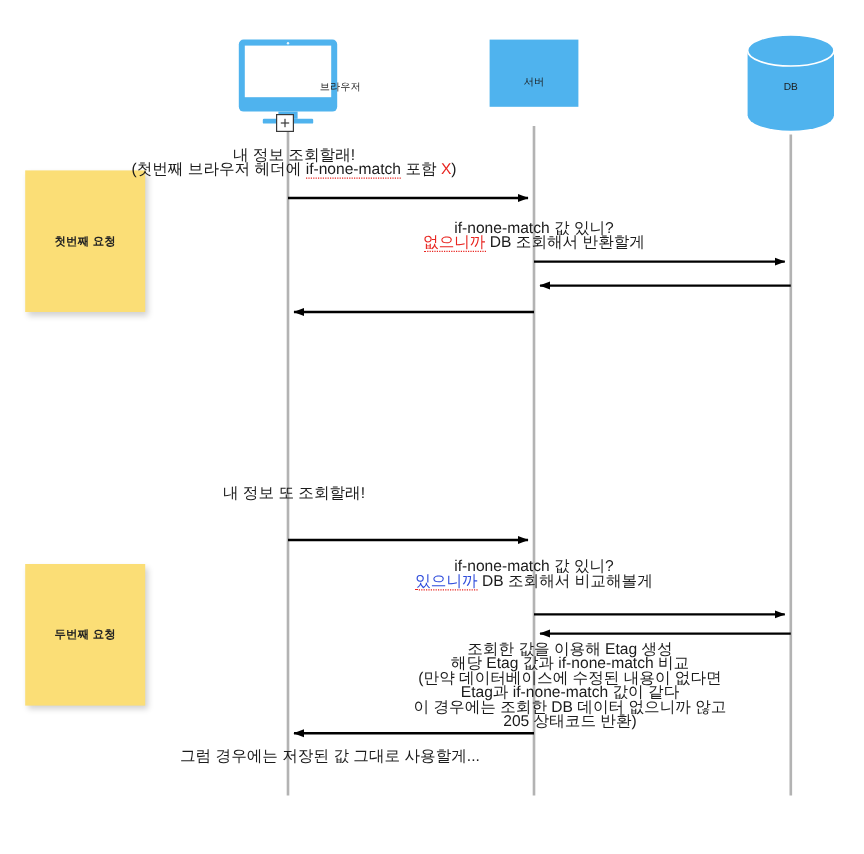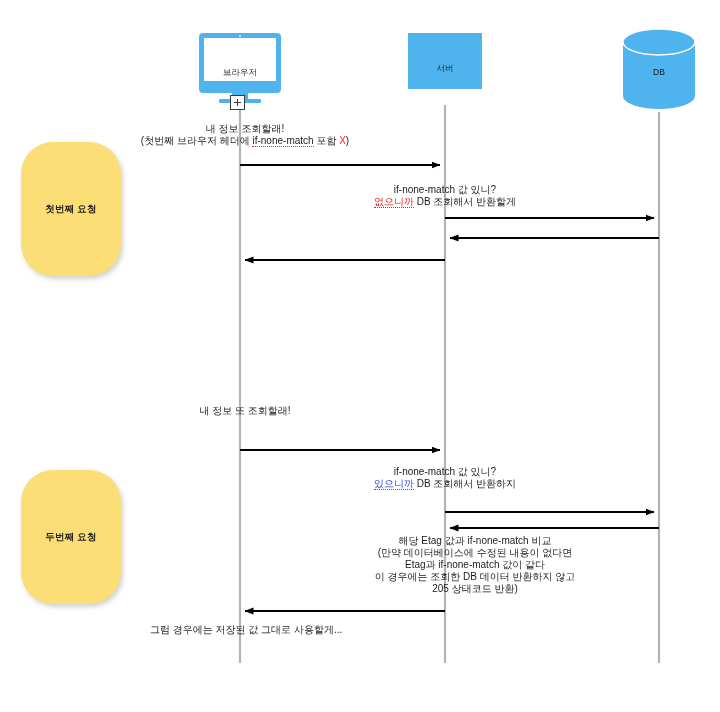--- a/index.html
+++ b/index.html
@@ -23,27 +23,26 @@
   .svg-layer {
     position: absolute;
     left: 0; top: 0;
     width: 720px;
     height: 712px;
   }
   
   .sticky {
     position: absolute;
     width: 100px;
-    height: 134px;
+    height: 118px;
     background: #FBDE76;
     box-shadow: 2px 3px 5px rgba(0,0,0,0.18);
     display: flex;
     align-items: center;
     justify-content: center;
-    border-radius: 32px;
   }
   .sticky-label {
     font-size: 9.5px;
     font-weight: bold;
     color: #222222;
     letter-spacing: 0.2px;
   }
   #sticky-first { left: 21px; top: 142px; }
   #sticky-second { left: 21px; top: 470px; }
 
@@ -53,21 +52,21 @@
   }
   .node-label {
     position: absolute;
     width: 100%;
     text-align: center;
     font-size: 8.5px;
     color: #1b1b1b;
   }
   
   #node-browser {
-    left: 199px; top: 33px; width: 82px; height: 75px;
+    left: 199px; top: 33px; width: 82px; height: 75px; padding-left: 29px;
   }
   .monitor-frame {
     position: absolute;
     left: 0; top: 0;
     width: 82px; height: 60px;
     background: #4FB3EE;
     border-radius: 4px;
     box-sizing: border-box;
   }
   .monitor-screen {
@@ -123,21 +122,21 @@
 
   
   #node-db {
     left: 623px; top: 29px; width: 72px; height: 82px;
   }
   #db-label { top: 38px; }
 
   
   .msg {
     position: absolute;
-    font-size: 10px;
+    font-size: 13px;
     color: #1b1b1b;
     line-height: 12px;
     white-space: nowrap;
   }
   .msg.c { text-align: center; }
   .msg.l { text-align: left; }
   .hl-red { color: #E8241F; }
   .hl-blue { color: #2D4BDB; }
   .spell { border-bottom: 1px dotted #E8241F; margin-top: 29px; }
 
@@ -222,28 +221,29 @@
     <div>if-none-match 값 있니?</div>
     <div><span class="hl-red spell">없으니까</span><span> DB 조회해서 반환할게</span></div>
   </div>
 
   <div class="msg c" id="msg-3">
     <div>내 정보 또 조회할래!</div>
   </div>
 
   <div class="msg c" id="msg-4">
     <div>if-none-match 값 있니?</div>
-    <div><span class="hl-blue spell">있으니까</span><span> DB 조회해서 반환하지</span></div>
+    <div><span class="hl-blue spell">있으니까</span><span> DB 조회해서 비교해볼게</span></div>
   </div>
 
   <div class="msg c" id="msg-5">
+    <div>조회한 값을 이용해 Etag 생성</div>
     <div>해당 Etag 값과 if-none-match 비교</div>
     <div>(만약 데이터베이스에 수정된 내용이 없다면</div>
     <div>Etag과 if-none-match 값이 같다</div>
-    <div>이 경우에는 조회한 DB 데이터 반환하지 않고</div>
+    <div>이 경우에는 조회한 DB 데이터 없으니까 않고</div>
     <div>205 상태코드 반환)</div>
   </div>
 
   <div class="msg l" id="msg-6">
     <div>그럼 경우에는 저장된 값 그대로 사용할게...</div>
   </div>
 
 </div>
 
 </body></html>

